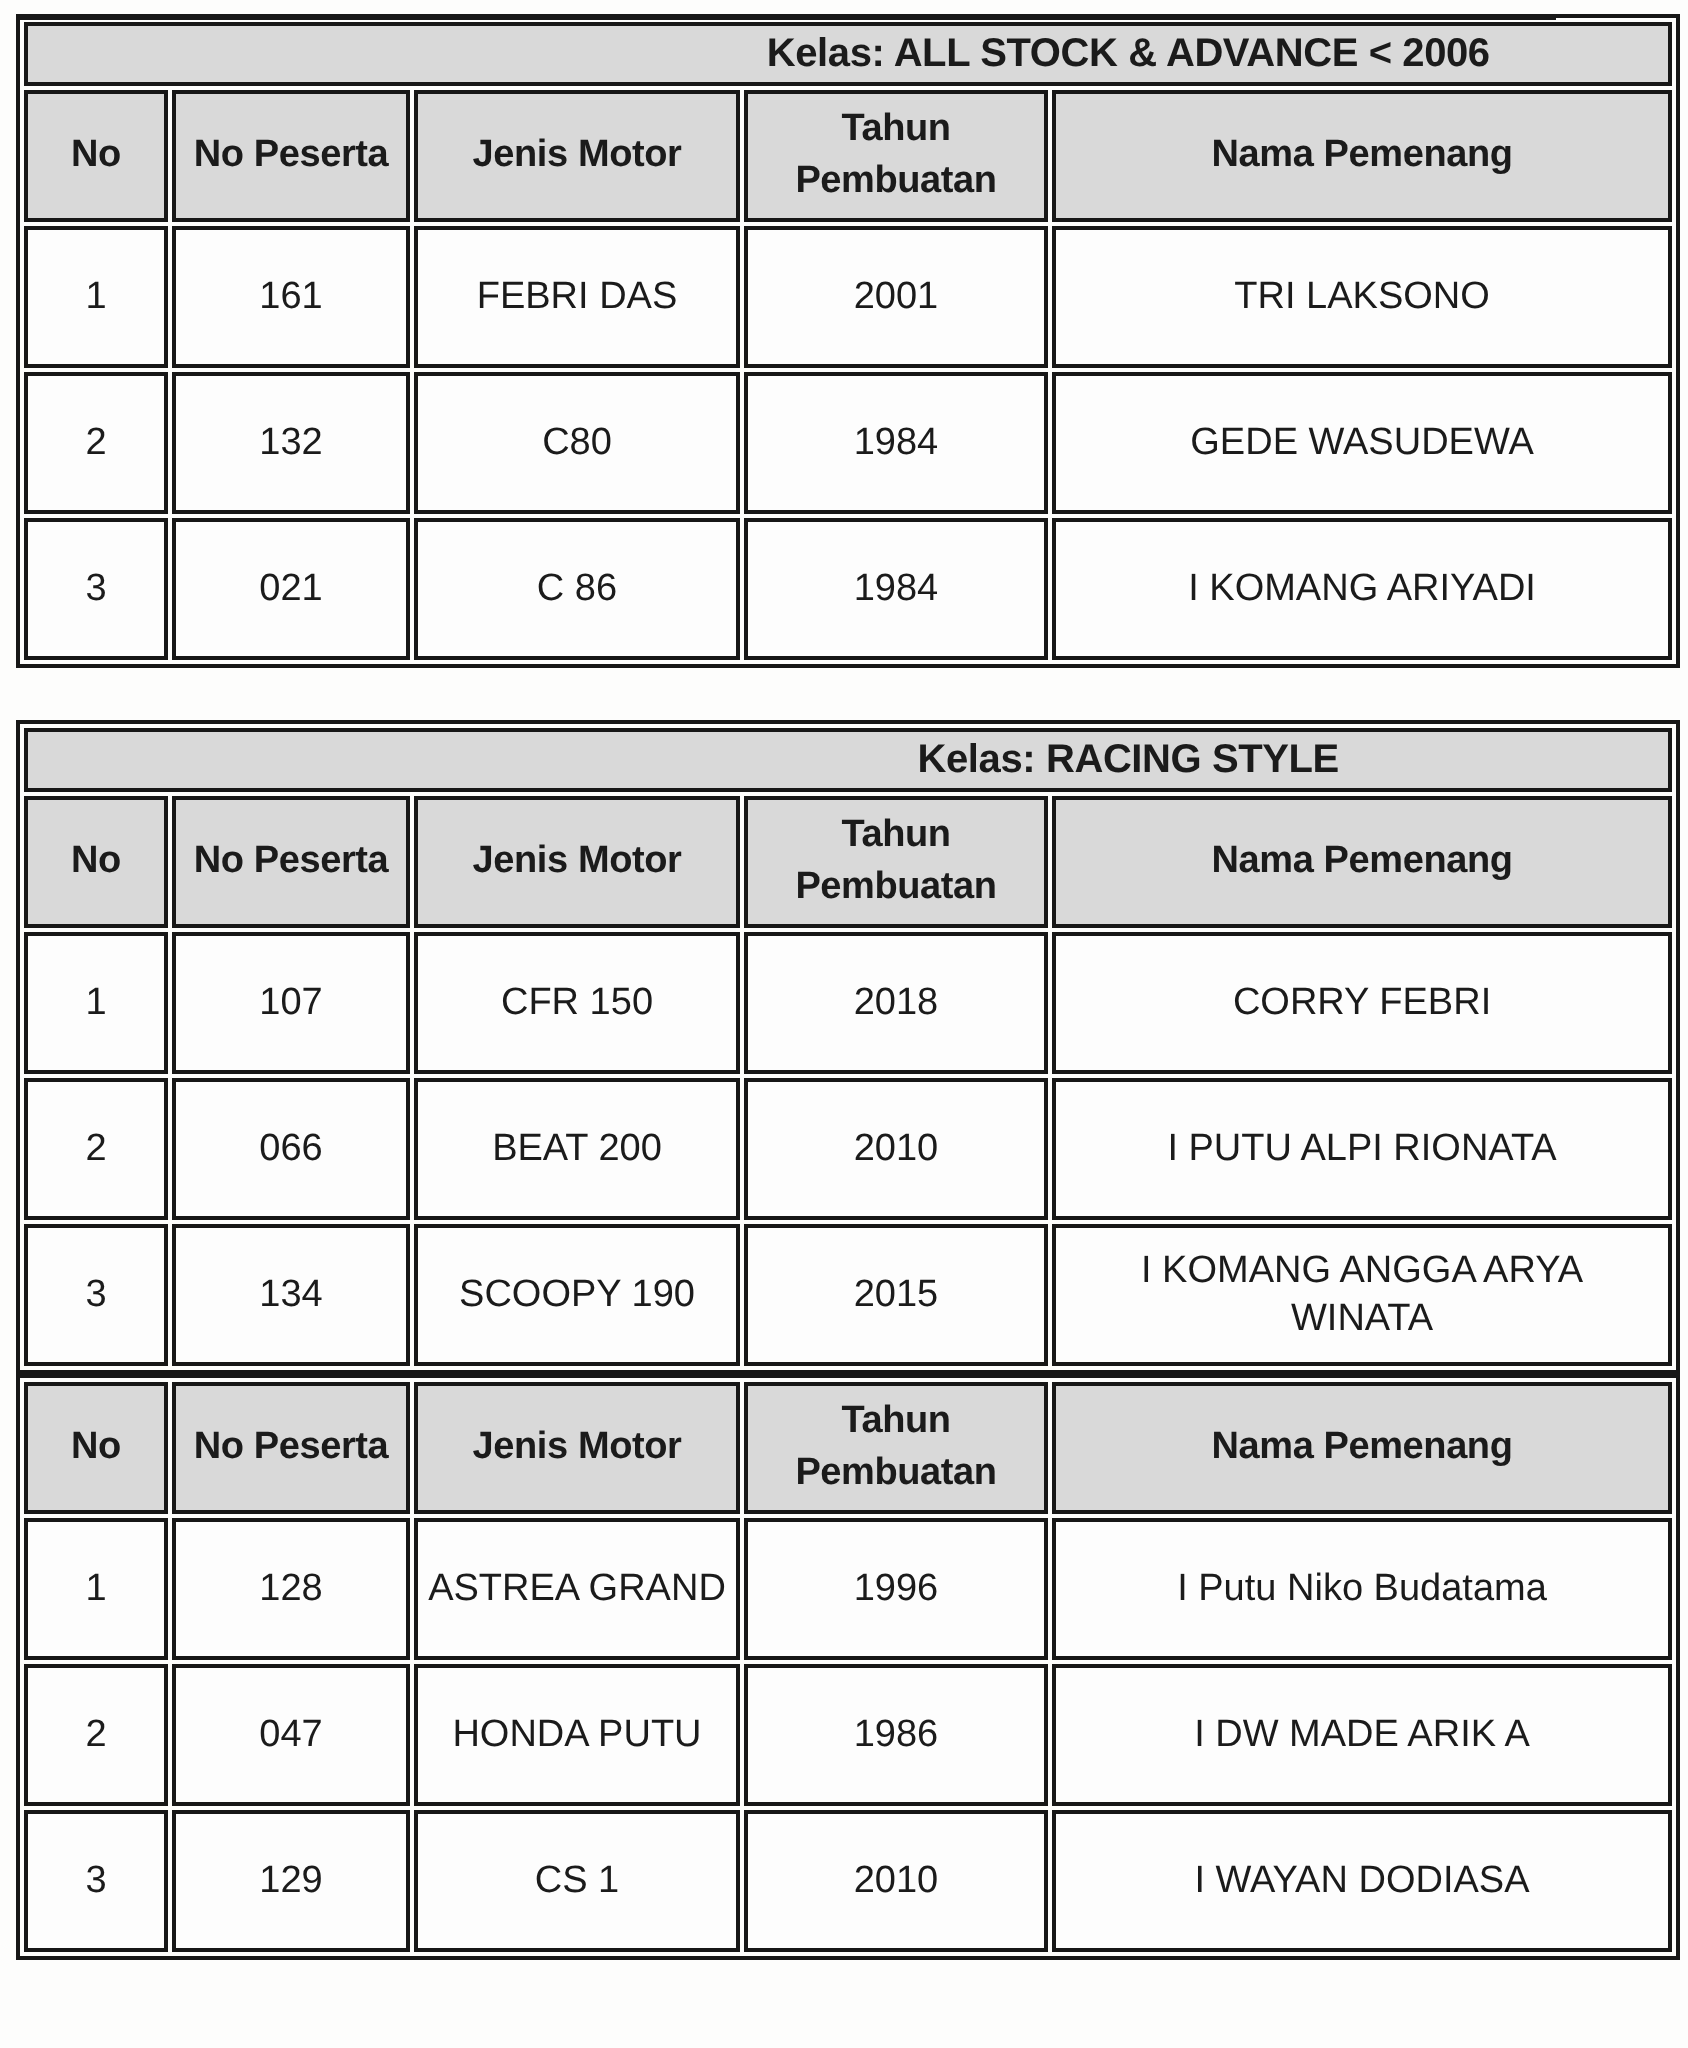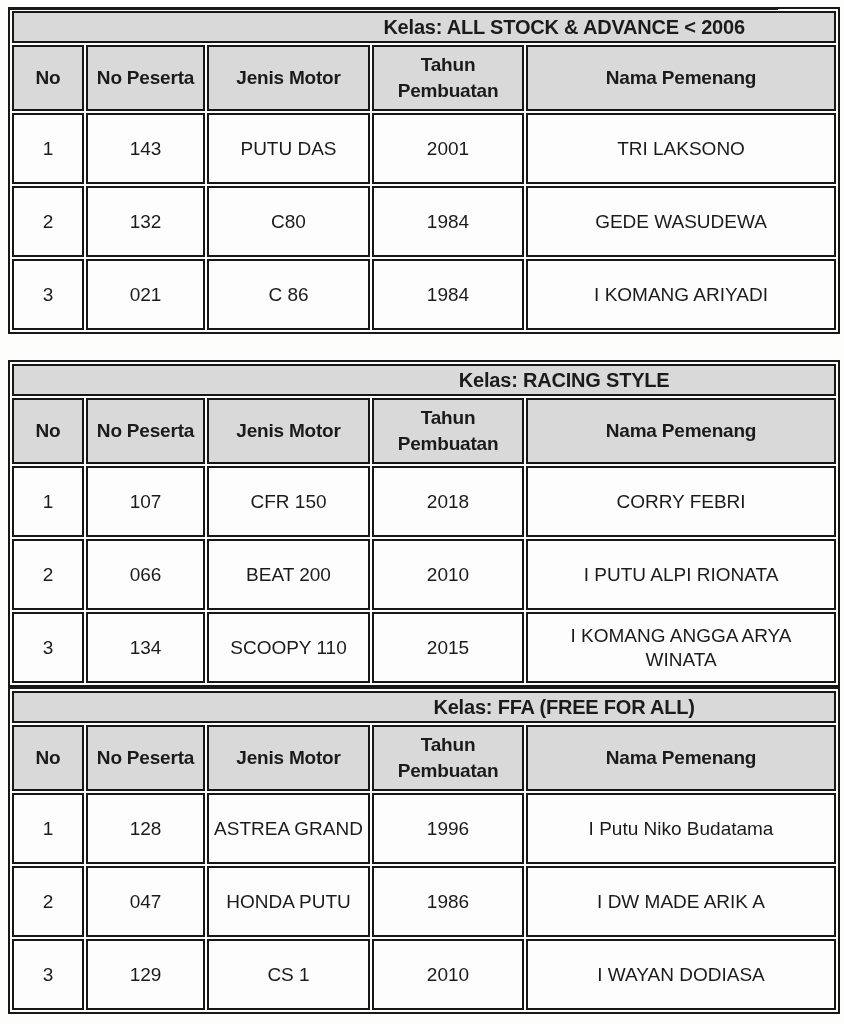--- a/index.html
+++ b/index.html
@@ -93,22 +93,22 @@
     </tr>
     <tr class="header-row">
       <th>No</th>
       <th>No Peserta</th>
       <th>Jenis Motor</th>
       <th>Tahun Pembuatan</th>
       <th>Nama Pemenang</th>
     </tr>
     <tr class="data-row">
       <td>1</td>
-      <td>143</td>
-      <td>PUTU DAS</td>
+      <td>161</td>
+      <td>FEBRI DAS</td>
       <td>2001</td>
       <td class="nama">TRI LAKSONO</td>
     </tr>
     <tr class="data-row">
       <td>2</td>
       <td>132</td>
       <td>C80</td>
       <td>1984</td>
       <td class="nama">GEDE WASUDEWA</td>
     </tr>
@@ -151,39 +151,36 @@
     <tr class="data-row">
       <td>2</td>
       <td>066</td>
       <td>BEAT 200</td>
       <td>2010</td>
       <td class="nama">I PUTU ALPI RIONATA</td>
     </tr>
     <tr class="data-row">
       <td>3</td>
       <td>134</td>
-      <td>SCOOPY 110</td>
+      <td>SCOOPY 190</td>
       <td>2015</td>
       <td class="nama">I KOMANG ANGGA ARYA WINATA</td>
     </tr>
   </tbody>
     </table>
 
   <table class="kelas-table t3">
     <colgroup>
       <col style="width:72px">
         <col style="width:119px">
         <col style="width:163px">
         <col style="width:152px">
         <col style="width:310px">
     </colgroup>
     <tbody>
-        <tr>
-      <td colspan="5" class="title-cell">Kelas: FFA (FREE FOR ALL)</td>
-    </tr>
     <tr class="header-row">
       <th>No</th>
       <th>No Peserta</th>
       <th>Jenis Motor</th>
       <th>Tahun Pembuatan</th>
       <th>Nama Pemenang</th>
     </tr>
     <tr class="data-row">
       <td>1</td>
       <td>128</td>

